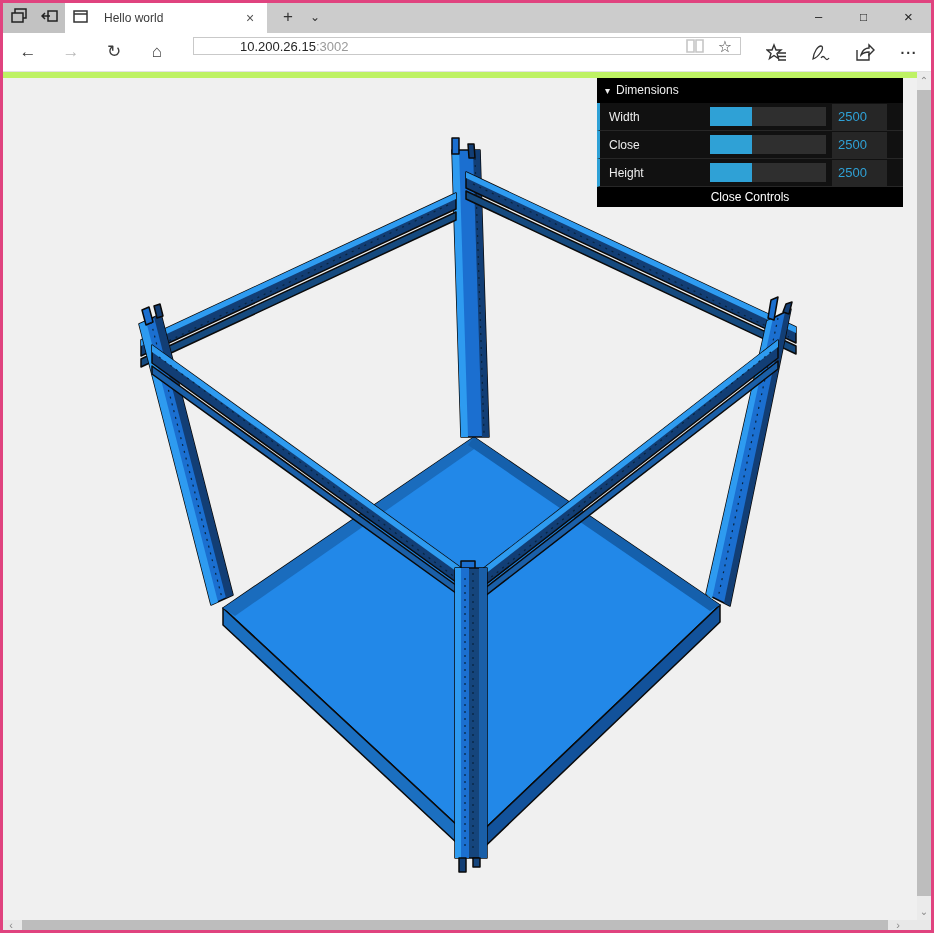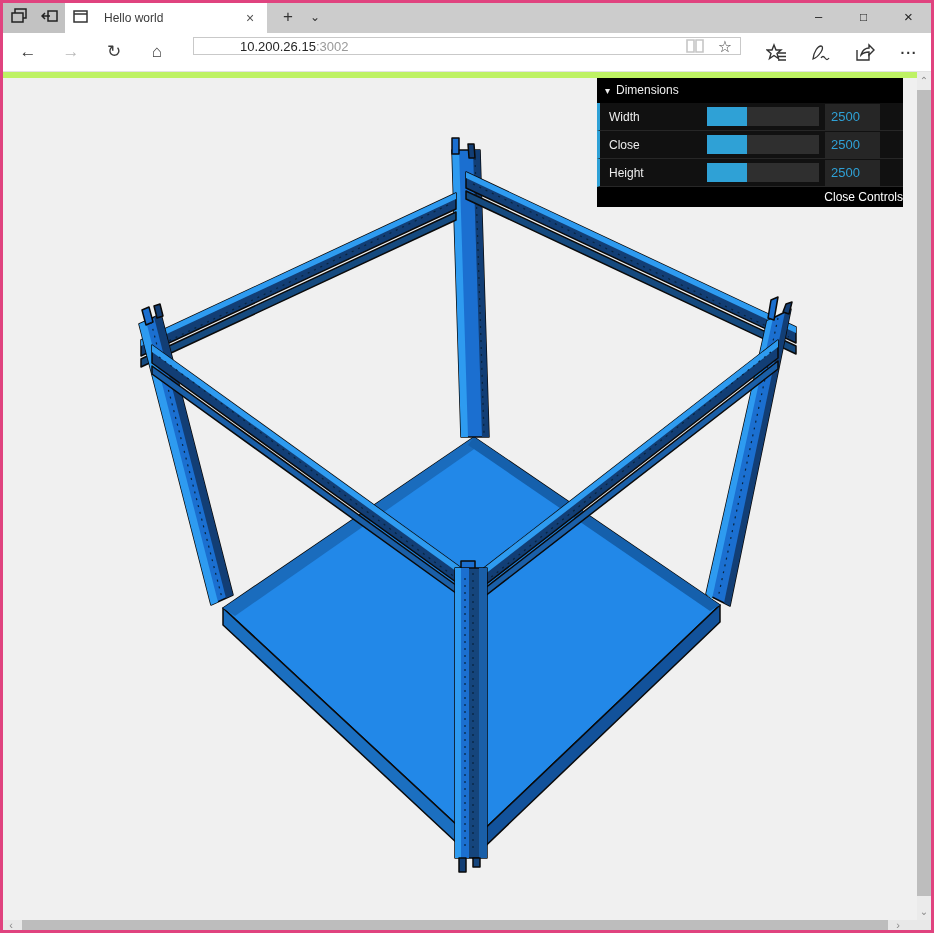--- a/index.html
+++ b/index.html
@@ -41,22 +41,22 @@
   .canvas svg { display:block; }
 
   
   .dg { position:absolute; left:594px; top:6px; width:306px; z-index:10; font-size:12px; }
   .dg-header { background:#000; color:#eee; height:25px; line-height:25px; padding-left:8px; }
   .dg-caret { display:inline-block; font-size:10px; margin-right:6px; color:#eee; }
   .dg-row { background:#111111; border-left:3px solid #2FA1D6; border-bottom:1px solid #272727; height:28px; display:flex; align-items:center; }
   .dg-label { width:112px; padding-left:9px; color:#eee; }
   .dg-slider { width:118px; height:19px; background:#2f2f2f; position:relative; margin-right:6px; }
   .dg-fill { position:absolute; left:0; top:0; bottom:0; background:#2FA1D6; }
-  .dg-num { width:55px; height:26px; background:#262626; border:0; outline:0; color:#2FA1D6; font-size:13px; padding-left:6px; margin-right:23px; font-family:"Liberation Sans","DejaVu Sans",sans-serif; }
-  .dg-close { background:#000; color:#fff; height:20px; line-height:20px; text-align:right; cursor:default; }
+  .dg-num { width:55px; height:26px; background:#262626; border:0; outline:0; color:#2FA1D6; font-size:13px; padding-left:6px; margin-right:16px; font-family:"Liberation Sans","DejaVu Sans",sans-serif; }
+  .dg-close { background:#000; color:#fff; height:20px; line-height:20px; text-align:center; cursor:default; }
 
   
   .vscroll { position:absolute; right:3px; top:72px; width:14px; height:849px; background:#ebebeb; z-index:20; }
   .vthumb { position:absolute; left:0; top:18px; width:14px; height:806px; background:#bdbdbd; }
   .sarrow { position:absolute; width:14px; height:14px; color:#8a8a8a; font-size:10px; text-align:center; line-height:14px; }
   .hscroll { position:absolute; left:3px; top:920px; width:914px; height:11px; background:#e8e8e8; z-index:20; }
   .hthumb { position:absolute; left:19px; top:0; width:866px; height:11px; background:#bdbdbd; }
   .harrow { position:absolute; top:0; width:14px; height:11px; color:#8a8a8a; font-size:11px; text-align:center; line-height:10px; }
   .scroll-corner { position:absolute; right:3px; top:920px; width:14px; height:11px; background:#e8e8e8; z-index:20; }
 

